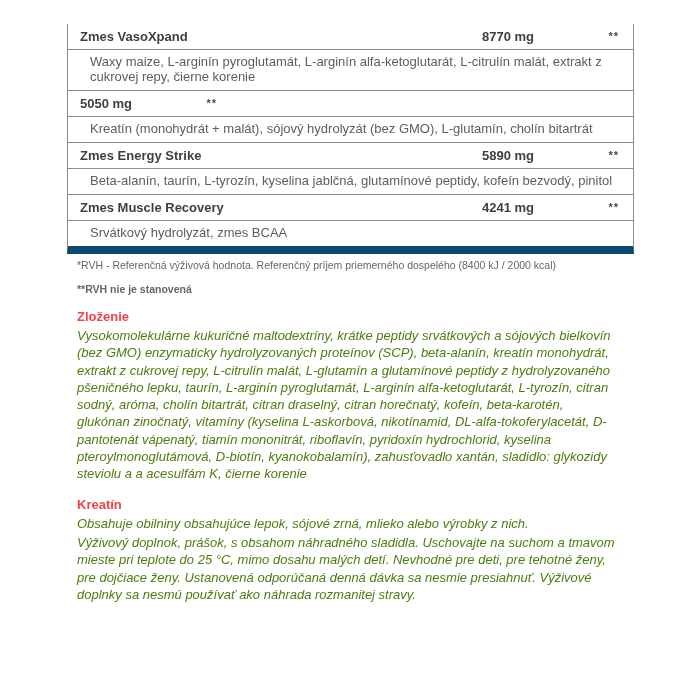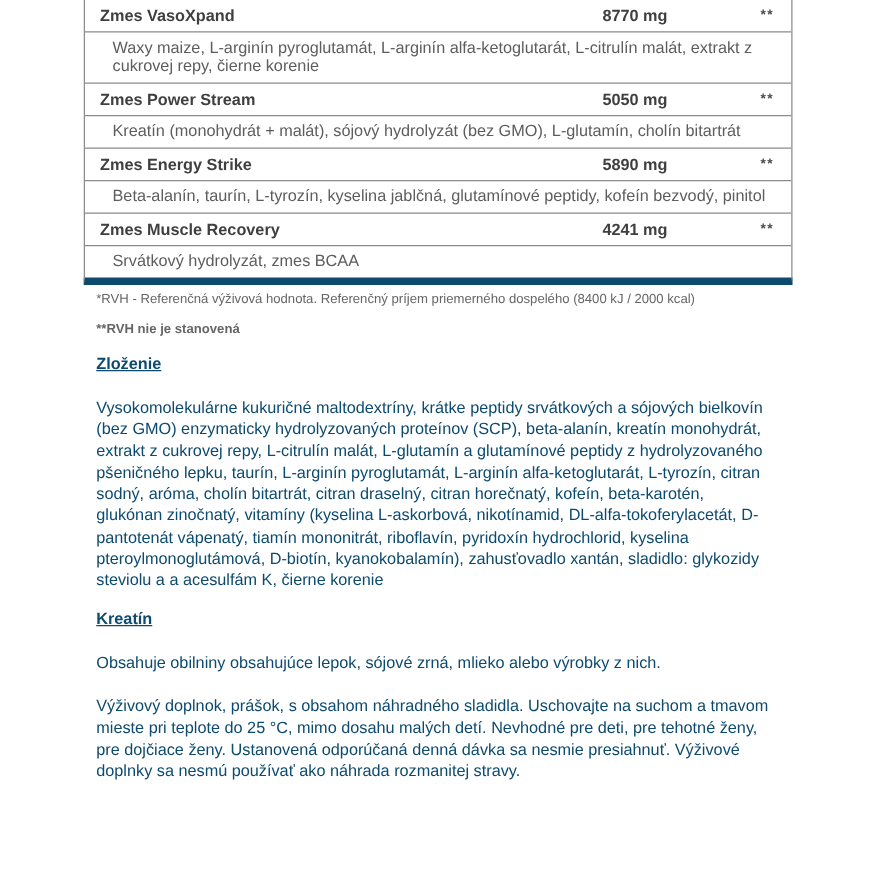--- a/index.html
+++ b/index.html
@@ -15,21 +15,22 @@
     position: absolute;
     left: 67px;
     top: 0;
     width: 567px;
     color: #5a5a5a;
   }
   
   .ntable {
     border-left: 1px solid #8c8c8c;
     border-right: 1px solid #8c8c8c;
-    border-bottom: 6px solid #0c4a6e;
+    border-bottom: 8px solid #0c4a6e;
+    margin-top: 24px;
   }
   .trow-title {
     display: flex;
     align-items: center;
     border-bottom: 1px solid #8c8c8c;
     padding: 5px 14px 5px 12px;
     font-size: 13px;
     font-weight: bold;
     color: #3f3f3f;
     line-height: 15px;
@@ -58,49 +59,48 @@
     color: #666666;
     margin: 5px 0 0 10px;
     max-width: 548px;
   }
   .footnote.second { margin-top: 11px; font-weight: bold; }
   
   .section { margin-left: 10px; }
   .section-heading {
     font-size: 13px;
     font-weight: bold;
-    color: #0c4a6e;
+    color: #ef4444;
     margin-top: 14px;
     line-height: 16px;
-    text-decoration: underline;
   }
   .section-body {
     font-size: 13px;
-    color: #0c4a6e;
+    color: #4d7c0f;
     line-height: 17.3px;
-    margin-top: 18px;
+    margin-top: 2px;
     max-width: 541px;
+    font-style: italic;
   }
 </style>
 </head>
 <body>
 
 <div class="page">
 
   <div class="ntable">
 
     <div class="trow-title">
       <span class="tname">Zmes VasoXpand</span>
       <span class="tamount">8770 mg</span>
       <span class="tnote">**</span>
     </div>
     <div class="trow-ingredients">Waxy maize, L-arginín pyroglutamát, L-arginín alfa-ketoglutarát, L-citrulín malát, extrakt z cukrovej repy, čierne korenie</div>
 
     <div class="trow-title">
-      <span class="tname">Zmes Power Stream</span>
       <span class="tamount">5050 mg</span>
       <span class="tnote">**</span>
     </div>
     <div class="trow-ingredients">Kreatín (monohydrát + malát), sójový hydrolyzát (bez GMO), L-glutamín, cholín bitartrát</div>
 
     <div class="trow-title">
       <span class="tname">Zmes Energy Strike</span>
       <span class="tamount">5890 mg</span>
       <span class="tnote">**</span>
     </div>

